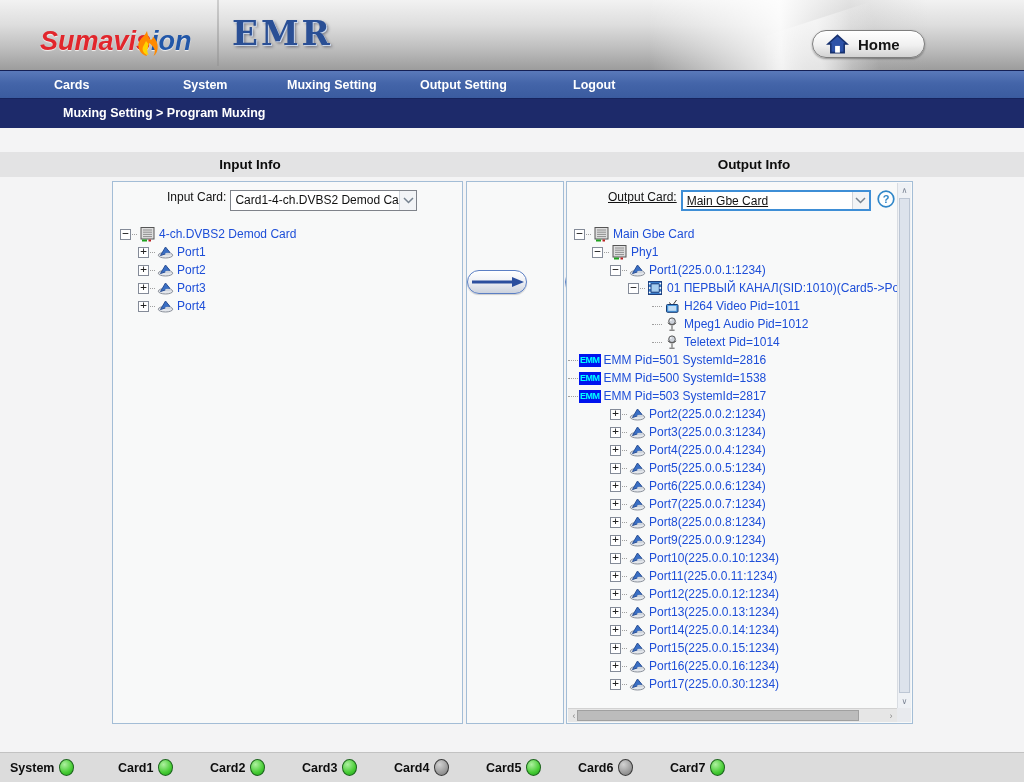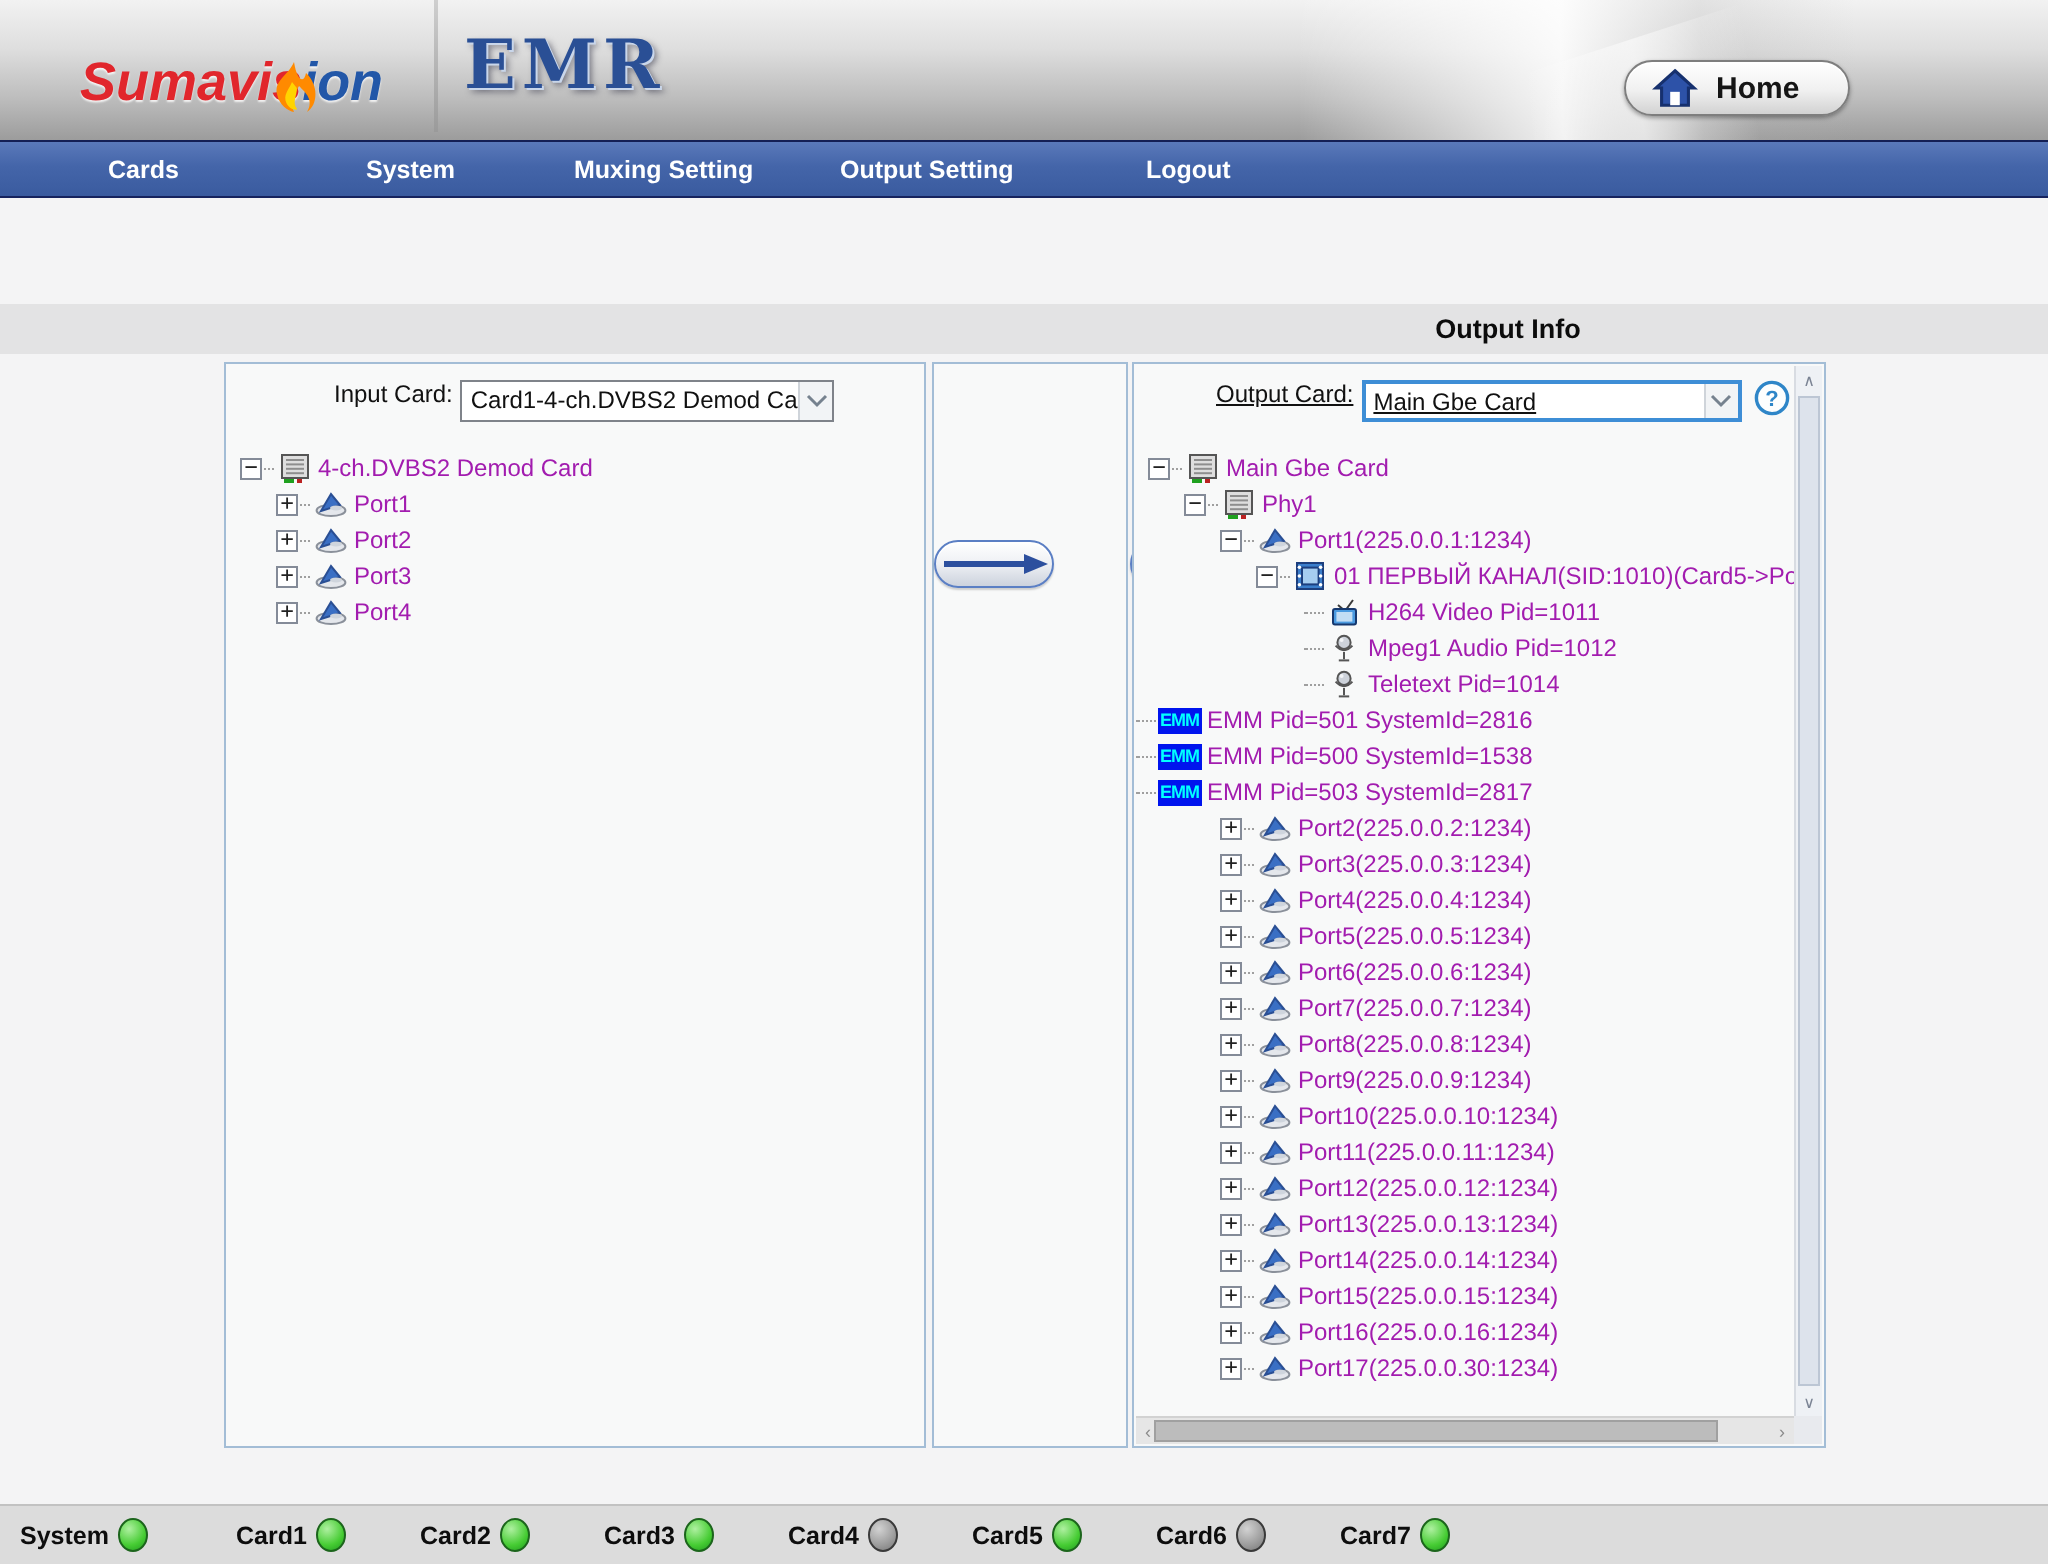--- a/index.html
+++ b/index.html
@@ -72,21 +72,21 @@
   .lv0{padding-left:6px;}  .lv1{padding-left:24px;} .lv2{padding-left:42px;}
   .lv3{padding-left:60px;} .lv4{} .lv5{padding-left:84px;}
   .expand-box{width:11px;height:11px;border:1px solid #848b98;background:#fff;flex:none;
     font-size:11px;line-height:8px;text-align:center;color:#222;margin-right:1px;
     font-family:"DejaVu Sans Mono",monospace;}
   .conn{width:5px;height:0;border-bottom:1px dotted #9f9f9f;flex:none;margin-right:1px;}
   .conn.wide{width:10px;}
   .tree-icon{width:18px;height:16px;flex:none;display:flex;align-items:center;justify-content:center;margin-right:3px;}
   .emm-badge{background:#0014ee;color:#00ffff;font-size:9px;font-weight:bold;height:13px;
     line-height:13px;padding:0 1px;letter-spacing:-0.5px;flex:none;margin-right:3px;}
-  .tree-label{color:#a21caf;}
+  .tree-label{color:#1d4ed8;}
 
   
   .btn-col{display:flex;flex-direction:row;align-items:center;padding-top:88px;gap:38px;}
   .pill-btn{width:82px;height:24px;border:1px solid #5b7fc4;border-radius:12px;cursor:pointer;
     background:linear-gradient(180deg,#ffffff 0%,#eef0f4 50%,#ccd2dd 100%);
     display:flex;align-items:center;justify-content:center;color:#1c3c8c;font-weight:bold;font-size:13.5px;
     box-shadow:inset 0 1px 0 #fff,0 1px 1px rgba(0,0,0,.18);}
 
   
   .vscroll{position:absolute;top:1px;right:1px;width:14px;bottom:15px;background:#eef1f5;
@@ -143,22 +143,24 @@
     </div>
   </div>
 
   <div class="nav-bar">
       <span class="nav-item">Cards</span>
       <span class="nav-item">System</span>
       <span class="nav-item">Muxing Setting</span>
       <span class="nav-item">Output Setting</span>
       <span class="nav-item">Logout</span>
     </div>
+  <div class="breadcrumb-bar">Muxing Setting &gt; Program Muxing</div>
 
   <div class="band">
+    <span class="band-title in">Input Info</span>
     <span class="band-title out">Output Info</span>
   </div>
 
   <div class="panel" id="input-panel">
     <div class="card-row">
       <span class="lab">Input Card:</span>
       <div class="select gray">
         <span class="val">Card1-4-ch.DVBS2 Demod Card</span>
         <span class="chev">
             <svg width="11" height="7" viewBox="0 0 11 7">

